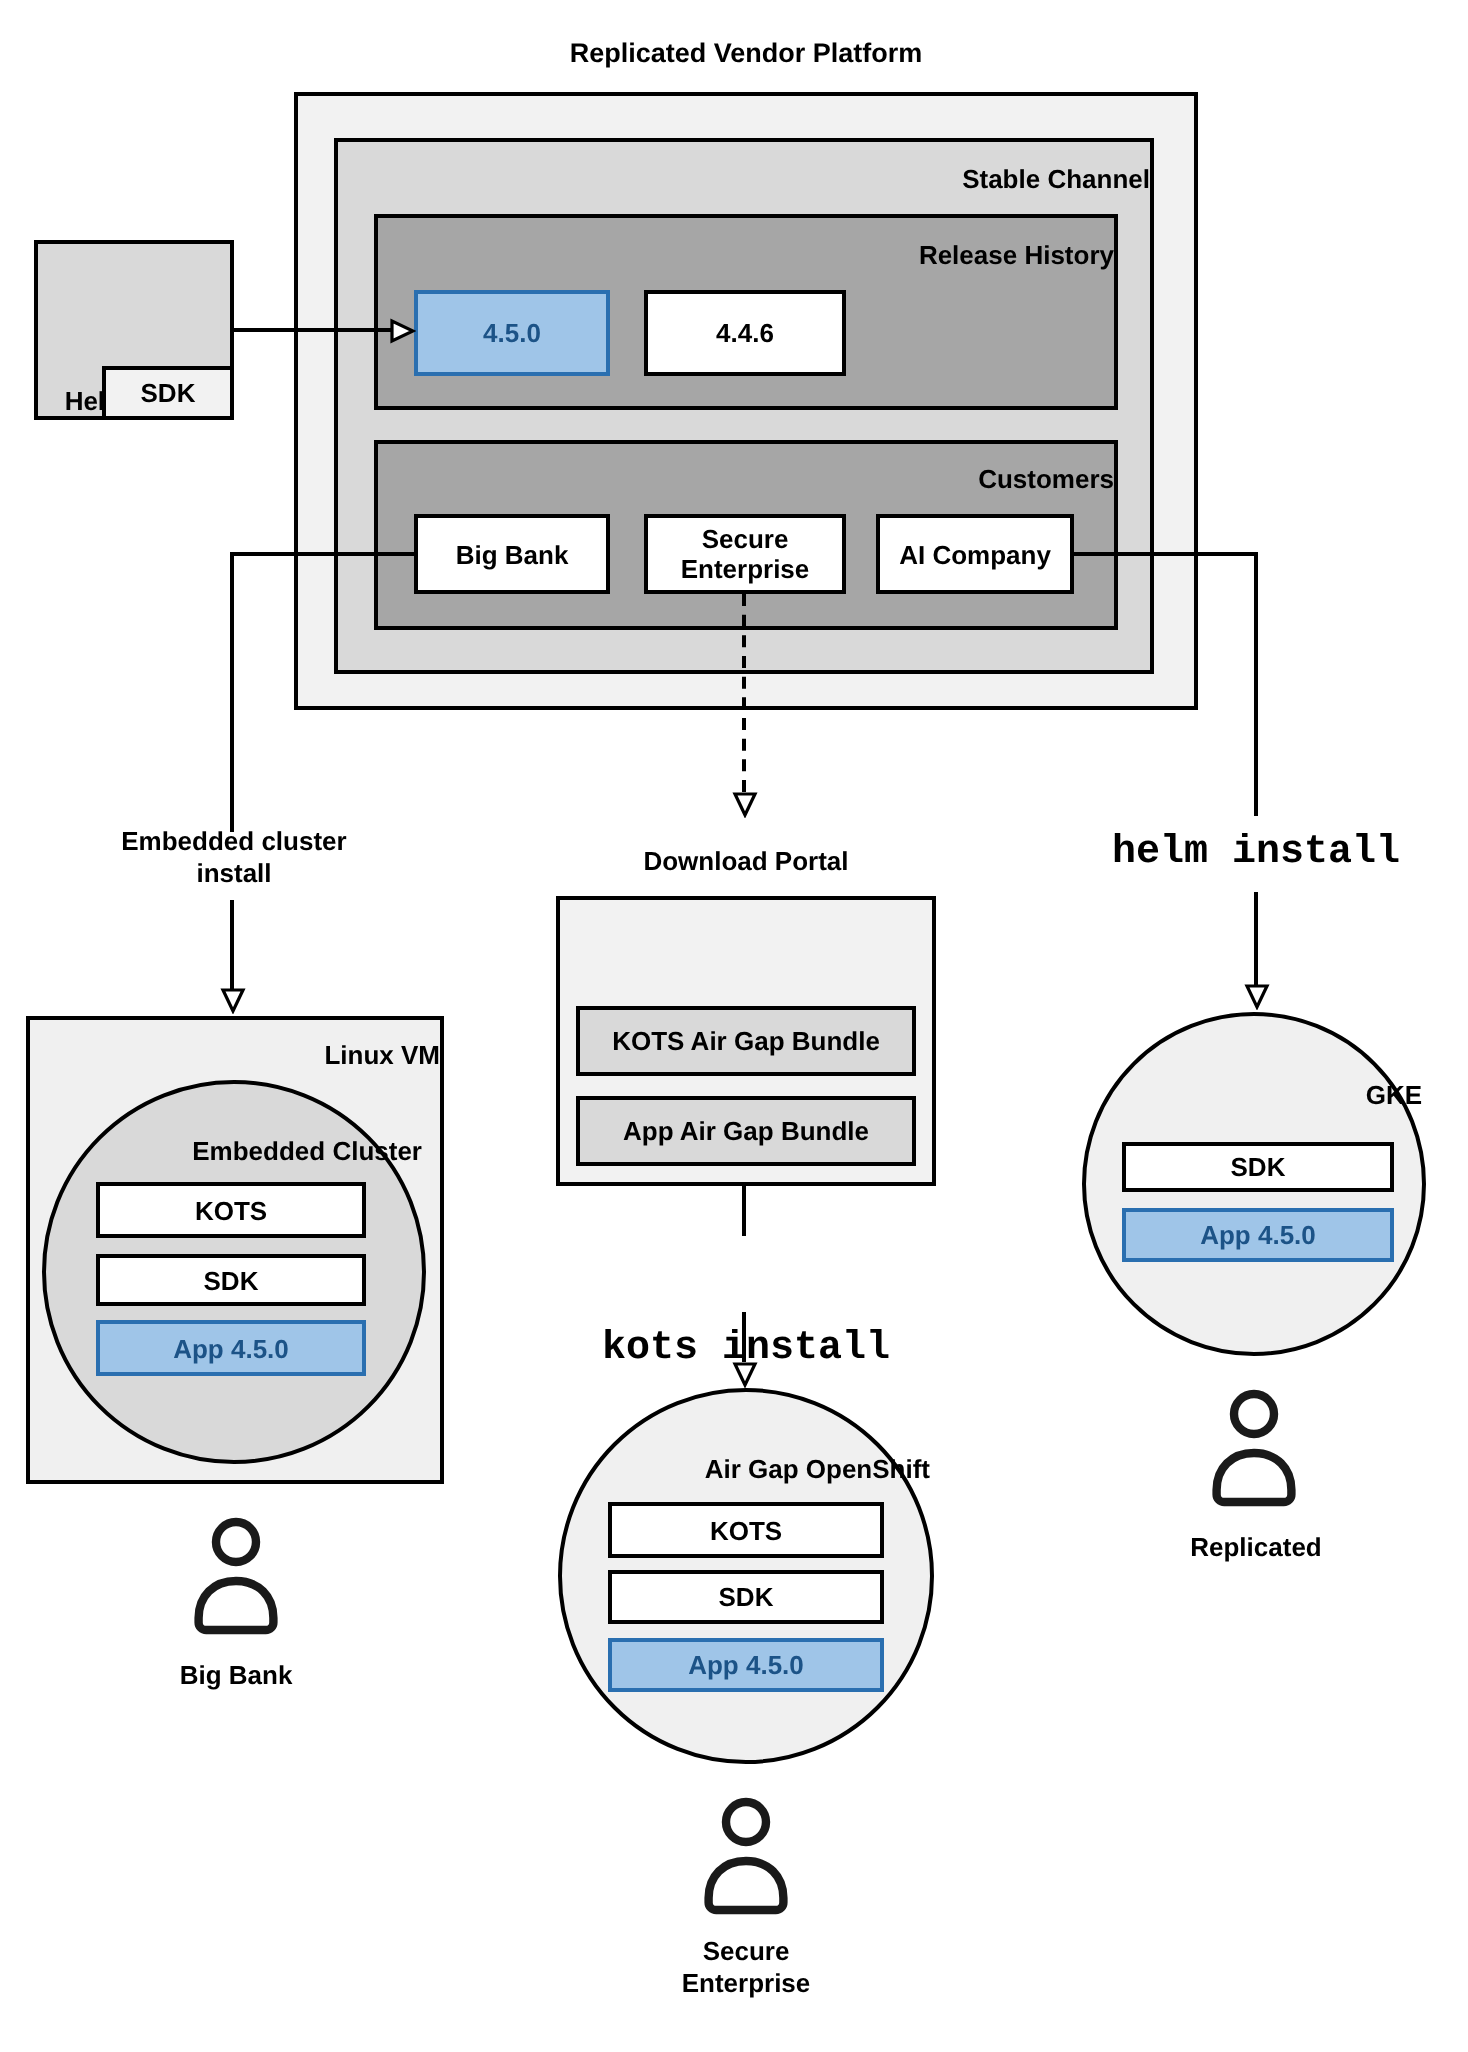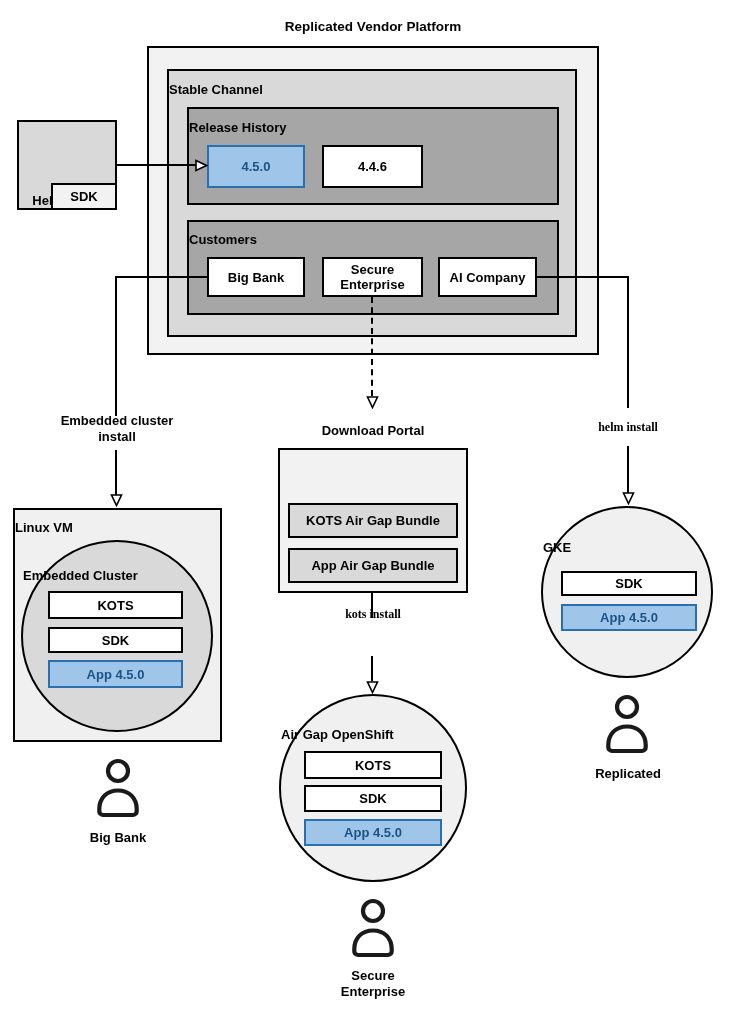--- a/index.html
+++ b/index.html
@@ -2,28 +2,28 @@
 <html><head>
 <meta charset="utf-8">
 <style>
   html,body{margin:0;padding:0;background:#ffffff;}
   .canvas{position:relative;width:734px;height:1026px;background:#ffffff;overflow:hidden;
           font-family:"Liberation Sans",sans-serif;color:#000;padding-left:20px;}
   .box{position:absolute;box-sizing:border-box;border:2px solid #000;background:#fff;
        display:flex;align-items:center;justify-content:center;text-align:center;
        font-weight:bold;font-size:13px;line-height:15px;}
   .container{position:absolute;box-sizing:border-box;border:2px solid #000;}
-  .title{position:absolute;left:0;right:0;text-align:left;font-weight:bold;font-size:13px;}
+  .title{position:absolute;left:0;right:0;text-align:right;font-weight:bold;font-size:13px;}
   .circle{border-radius:50%;}
   .g1{background:#f2f2f2;} .g2{background:#d9d9d9;} .g3{background:#a6a6a6;} .g0{background:#f0f0f0;}
   .hl{background:#9fc5e8;border-color:#2a6fb0;color:#1c5387;}
   .hline,.vline{position:absolute;background:#000;}
   .dashline{position:absolute;width:0;border-left:2px dashed #000;}
   .floatlbl{position:absolute;text-align:center;font-weight:bold;font-size:13px;line-height:16px;}
-  .mono{font-family:Liberation Serif, serif;font-size:12px;}
+  .mono{font-family:Liberation Mono, monospace;font-size:20px;}
   .ah{position:absolute;line-height:0;}
   .person{position:absolute;line-height:0;}
 </style>
 </head>
 <body>
 
 <div class="canvas">
 
   <div class="floatlbl" style="left:173px;top:19px;width:400px;font-size:13.5px">Replicated Vendor Platform</div>
 
@@ -109,21 +109,21 @@
   </div>
   <div class="floatlbl" style="left:293px;top:423px;width:160px">Download Portal</div>
   <div class="container g1" style="left:278px;top:448px;width:190px;height:145px"></div>
   <div class="box g2" style="left:288px;top:548px;width:170px;height:35px;background:#d9d9d9">
     <span>App Air Gap Bundle</span>
   </div>
   <div class="box g2" style="left:288px;top:503px;width:170px;height:35px;background:#d9d9d9">
     <span>KOTS Air Gap Bundle</span>
   </div>
   <div class="vline" style="left:371px;top:593px;width:2px;height:25px"></div>
-  <div class="floatlbl mono" style="left:293px;top:606px;width:160px">kots install</div>
+  <div class="floatlbl mono" style="left:293px;top:667px;width:160px">kots install</div>
   <div class="vline" style="left:371px;top:656px;width:2px;height:25px"></div>
   <div class="ah" style="left:366px;top:681px">
     <svg width="13" height="13" viewBox="0 0 13 13">
         <path d="M1.5 1 L11.5 1 L6.5 11.5 Z" fill="#fff" stroke="#000" stroke-width="1.6"></path>
       </svg>
   </div>
   <div class="container circle g0" style="left:279px;top:694px;width:188px;height:188px">
     <div class="title" style="top:31px">Air Gap OpenShift</div>
   </div>
   <div class="box" style="left:304px;top:751px;width:138px;height:28px">

